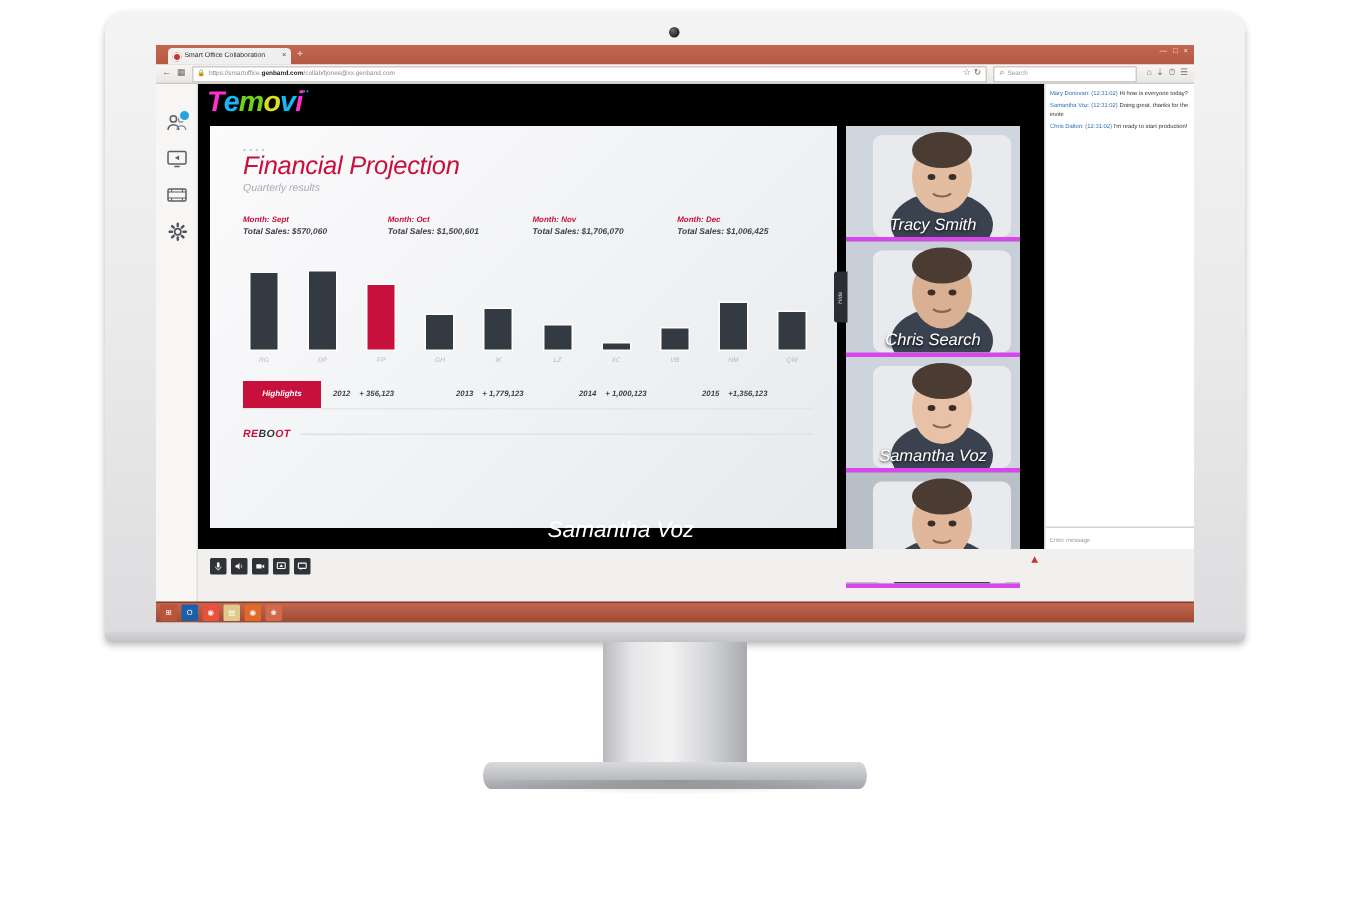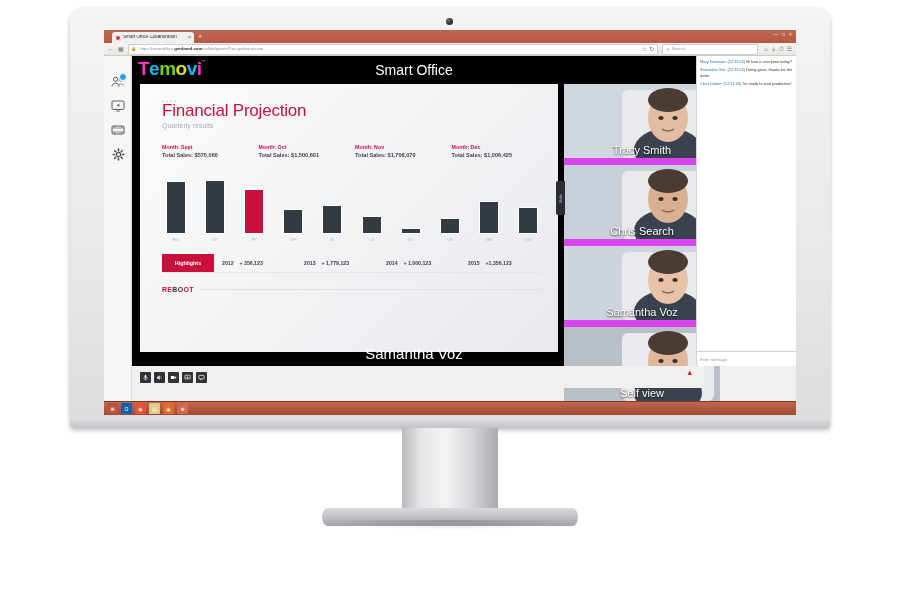--- a/index.html
+++ b/index.html
@@ -56,21 +56,21 @@
   .leftrail{position:absolute;left:0;top:0;width:28px;height:360px;background:#f7f6f5;
     border-right:1px solid #e2dedb;padding-top:14px;box-sizing:border-box;}
   .rail-ic{width:28px;height:24px;display:flex;align-items:center;justify-content:center;position:relative;}
   .rail-ic svg{display:block;}
   .badge{position:absolute;right:5px;top:3px;width:6px;height:6px;border-radius:50%;
     background:#29a3e0;border:1px solid #f7f6f5;}
 
   .stagearea{position:absolute;left:28px;top:0;right:0;height:360px;}
 
   
-  .conf{position:absolute;left:0;top:0;width:564px;height:310px;background:#000;}
+  .conf{position:absolute;left:0;top:0;width:564px;height:310px;background:#000;font-style:italic;}
   .conf-head{position:relative;height:28px;}
   .logo{position:absolute;left:6px;top:3px;font-size:19px;font-weight:bold;letter-spacing:-.5px;line-height:1;}
   .logo span{display:inline-block;}
   .logo .dots{position:relative;top:-7px;letter-spacing:1px;font-size:10px;}
   .conf-title{position:absolute;left:0;right:0;top:6px;text-align:center;color:#fff;font-size:14px;}
   .activename{position:absolute;left:0;right:0;bottom:4px;text-align:center;color:#fff;font-size:15px;}
 
   
   .slide{position:absolute;left:8px;top:28px;width:418px;height:268px;
     background:linear-gradient(135deg,#fbfbfc 0%,#f1f2f4 55%,#e8e9ec 100%);overflow:hidden;}
@@ -94,21 +94,21 @@
   .hl-cells{flex:1;display:flex;align-items:center;}
   .hl-cell{flex:1;display:flex;align-items:center;gap:6px;padding-left:8px;}
   .hl-y{font-size:5.2px;color:#3c3f45;font-weight:bold;}
   .hl-v{font-size:5.2px;color:#3c3f45;font-weight:bold;}
   .reboot{position:absolute;left:22px;top:202px;right:16px;display:flex;align-items:center;gap:6px;}
   .reboot .w{font-size:7px;font-weight:bold;letter-spacing:.3px;}
   .reboot .rule{flex:1;height:1px;background:#dfe1e4;}
 
   
   .vidcol{position:absolute;left:432px;top:28px;width:128px;}
-  .vtile{position:relative;width:116px;height:74px;overflow:hidden;border-bottom:7px solid #d946ef;padding-left:40px;}
+  .vtile{position:relative;width:116px;height:74px;overflow:hidden;border-bottom:3px solid #d946ef;}
   .vname{position:absolute;left:0;right:0;bottom:2px;text-align:center;color:#fff;font-size:11px;
     text-shadow:0 1px 2px rgba(0,0,0,.85);}
   .vtab{position:absolute;left:424px;top:125px;width:9px;height:34px;background:#2a2d33;
     border-radius:2px 0 0 2px;display:flex;align-items:center;justify-content:center;}
   .vtab span{font-size:4px;color:#cfd3d8;transform:rotate(-90deg);white-space:nowrap;}
 
   
   .chat{position:absolute;left:564px;top:0;width:100px;height:310px;background:#fff;
     border-left:1px solid #d7d3cf;box-sizing:border-box;display:flex;flex-direction:column;}
   .chatlog{flex:1;padding:3px 3px 0 3px;overflow:hidden;}
@@ -216,21 +216,20 @@
             </div>
           </div>
 
           <div class="stagearea">
 
             <div class="conf">
               <div class="conf-head">
                 <div class="logo">
                   <span style="color:#ff2fd0">T</span><span style="color:#17b6f5">e</span><span style="color:#6fd318">m</span><span style="color:#d7e021">o</span><span style="color:#17b6f5">v</span><span style="color:#ff2fd0">i</span><span class="dots" style="color:#17b6f5">¨</span>
                 </div>
-                <div class="conf-title">Smart Office</div>
               </div>
 
               <div class="slide">
                 <div class="sl-dots">••••</div>
                 <div class="sl-title">Financial Projection</div>
                 <div class="sl-sub">Quarterly results</div>
 
                 <div class="kpis">
                   <div class="kpi">
                     <div class="m">Month:  Sept</div>

